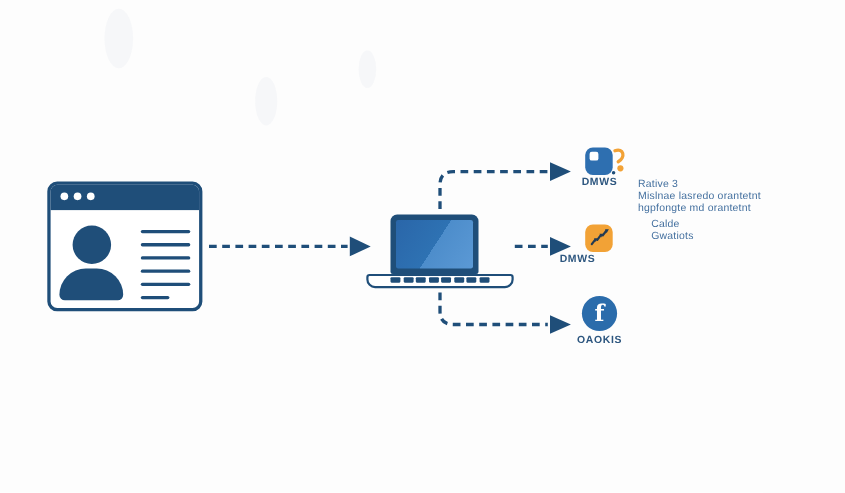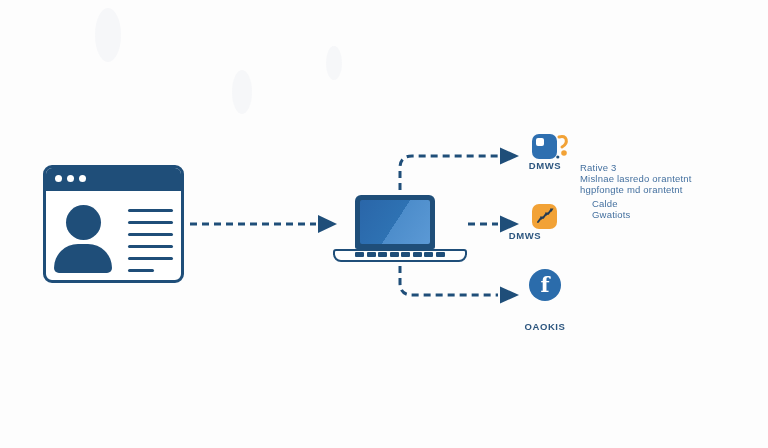--- a/index.html
+++ b/index.html
@@ -132,15 +132,15 @@
       </g>
     </svg>
   </div>
   <div class="app-label" style="left:500px; top:230px;">DMWS</div>
   <div class="desc" style="top:198px;margin-left:12px;">
     <div>Calde</div>
     <div>Gwatiots</div>
   </div>
 
   <div class="app-circle" style="left:529px; top:269px; background:#2b6cab;">f</div>
-  <div class="app-label" style="left:520px; top:321px;">OAOKIS</div>
+  <div class="app-label" style="left:520px; top:304px;">OAOKIS</div>
 
 </div>
 
 </body></html>

